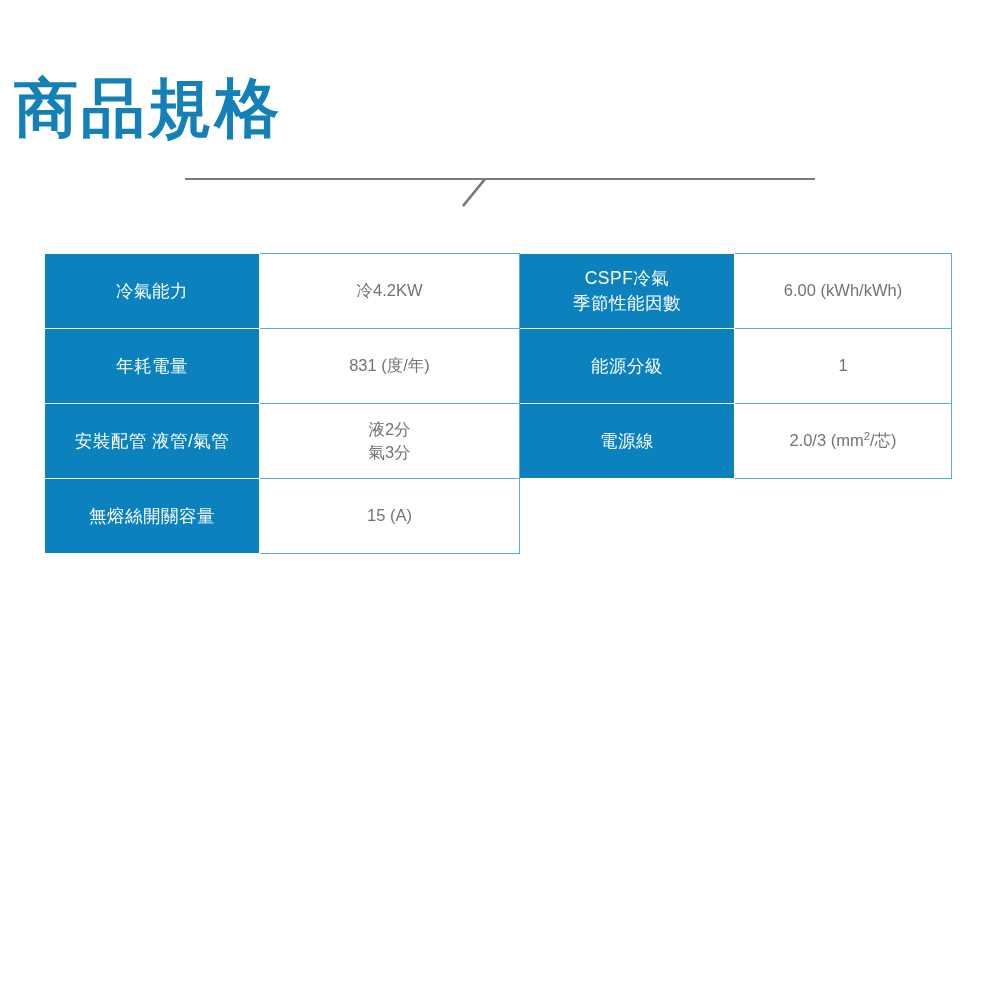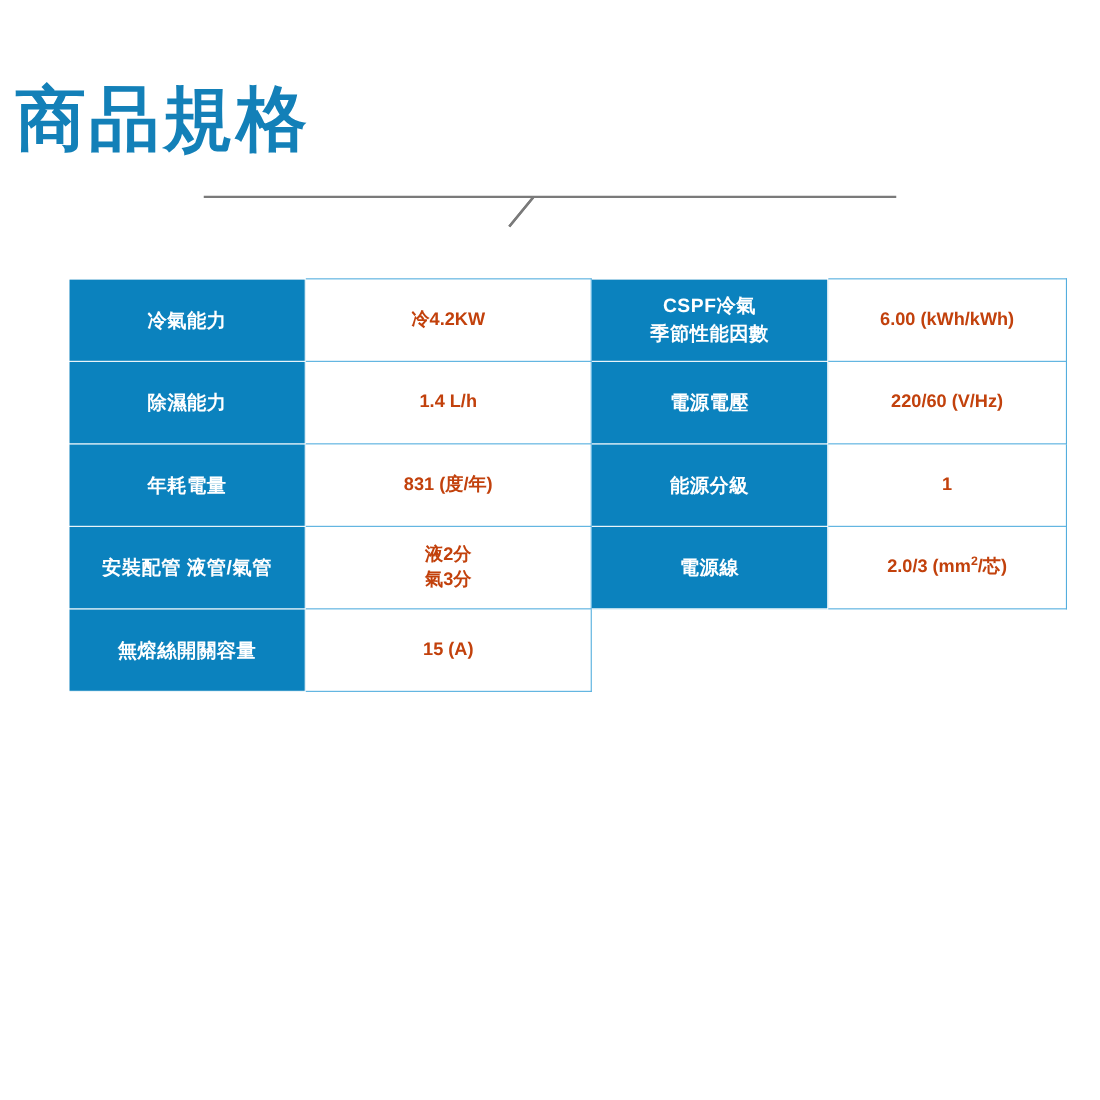--- a/index.html
+++ b/index.html
@@ -42,26 +42,25 @@
     left: 185px;
     top: 168px;
     width: 630px;
     height: 42px;
   }
   .divider svg { display: block; }
 
   
   .spec-table {
     position: absolute;
-    left: 62px;
+    left: 44px;
     top: 253px;
     width: 907px;
     border-collapse: collapse;
     table-layout: fixed;
-    font-weight: bold;
   }
   .spec-table tr { height: 75px; }
 
   .spec-table td {
     padding: 2px 6px;
     vertical-align: middle;
     text-align: center;
     font-size: 16.5px;
     line-height: 1.42;
     border: 1.3px solid #ffffff;
@@ -72,21 +71,21 @@
     background: #0b82be;
     color: #ffffff;
     font-size: 17.5px;
     letter-spacing: 0.5px;
     border-color: #ffffff;
   }
 
   
   td.val {
     background: #ffffff;
-    color: #c2410c;
+    color: #737373;
     border: 1.3px solid #54aede;
   }
 
   
   td.empty {
     background: #ffffff;
     border: none;
   }
 
   td .line { display: block; white-space: nowrap; }
@@ -126,34 +125,20 @@
           <td class="lbl">
             <span class="line">CSPF冷氣</span>
             <span class="line">季節性能因數</span>
           </td>
           <td class="val">
             <span class="line">6.00 (kWh/kWh)</span>
           </td>
         </tr>
         <tr>
           <td class="lbl">
-            <span class="line">除濕能力</span>
-          </td>
-          <td class="val">
-            <span class="line">1.4 L/h</span>
-          </td>
-          <td class="lbl">
-            <span class="line">電源電壓</span>
-          </td>
-          <td class="val">
-            <span class="line">220/60 (V/Hz)</span>
-          </td>
-        </tr>
-        <tr>
-          <td class="lbl">
             <span class="line">年耗電量</span>
           </td>
           <td class="val">
             <span class="line">831 (度/年)</span>
           </td>
           <td class="lbl">
             <span class="line">能源分級</span>
           </td>
           <td class="val">
             <span class="line">1</span>

